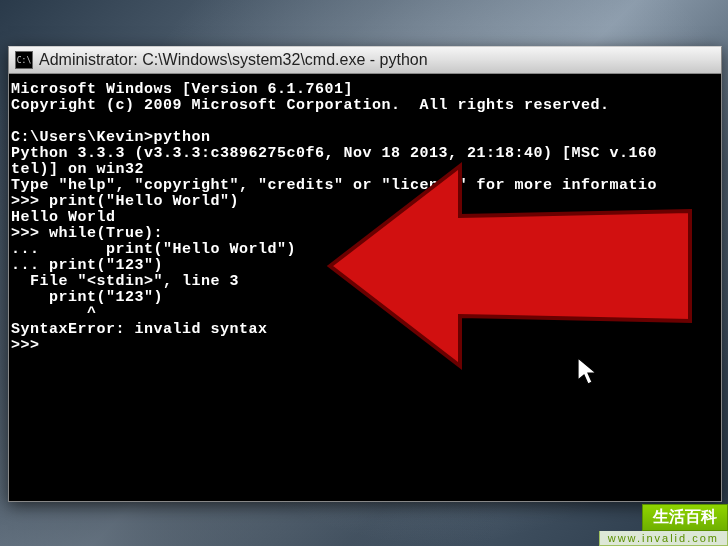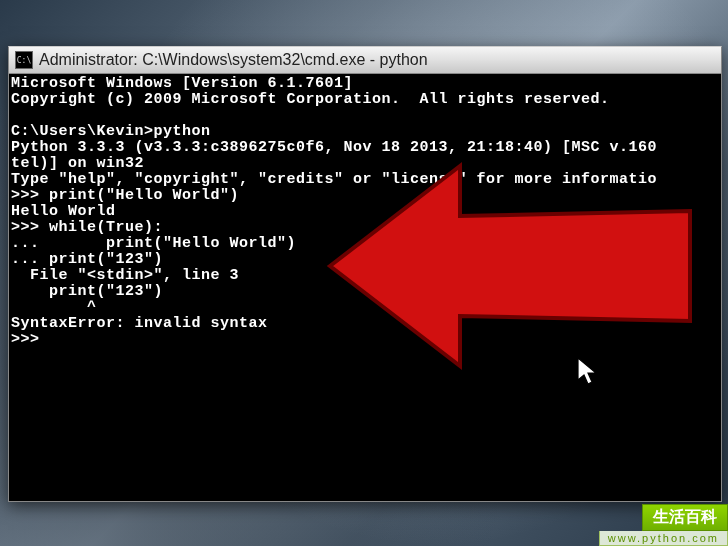--- a/index.html
+++ b/index.html
@@ -64,21 +64,21 @@
     color: #222;
     white-space: nowrap;
   }
   .terminal {
     flex: 1;
     background: #000;
     color: #fff;
     font-family: "Consolas", "Courier New", monospace;
     font-size: 15px;
     line-height: 16px;
-    padding: 2px 2px;
+    padding: 8px 2px;
     overflow: hidden;
     white-space: pre;
     letter-spacing: 0.5px;
     font-weight: bold;
   }
   .terminal .line { white-space: pre; }
   .terminal .blank { height: 16px; }
 
   .arrow {
     position: absolute;
@@ -150,16 +150,16 @@
   </div>
 
   <div class="cursor">
     <svg width="22" height="30" viewBox="0 0 22 30">
       <path d="M2 2 L2 24 L8 19 L12 28 L16 26 L12 17 L20 17 Z" fill="#ffffff" stroke="#000" stroke-width="1.2"></path>
     </svg>
   </div>
 
   <div class="watermark">
     <span class="wm-top">生活百科</span>
-    <span class="wm-bot">www.python.com</span>
+    <span class="wm-bot">www.invalid.com</span>
   </div>
 
 </div>
 
 </body></html>

